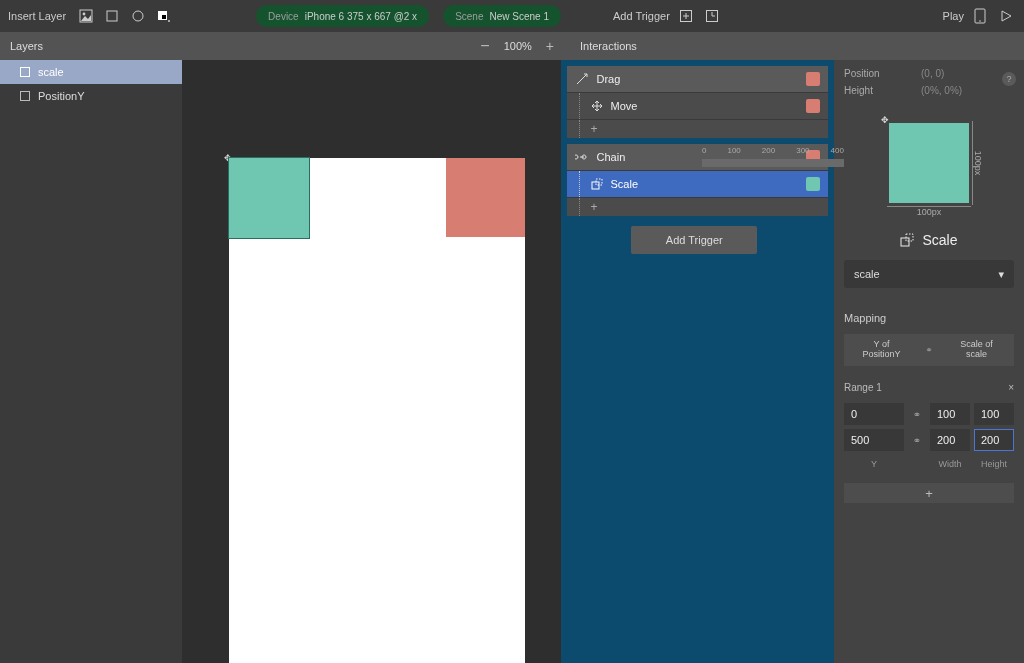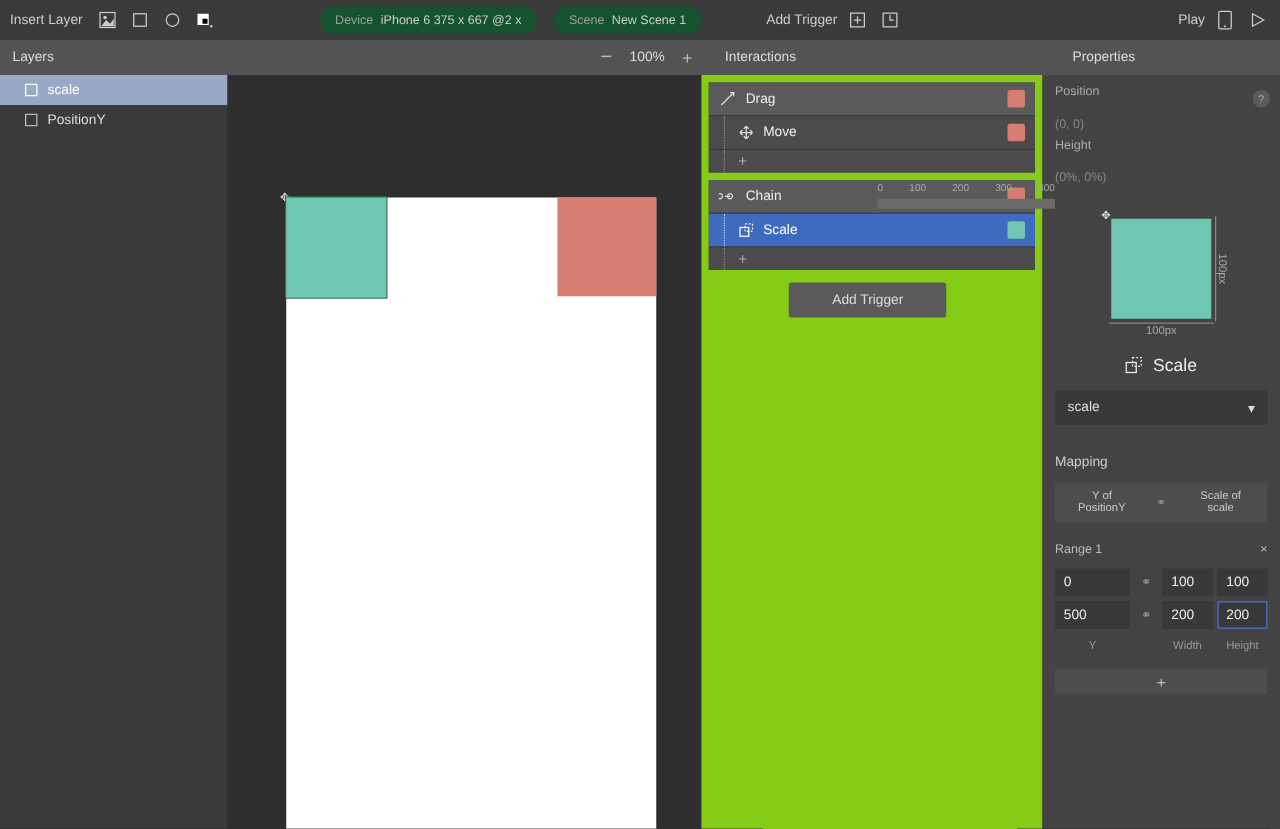--- a/index.html
+++ b/index.html
@@ -62,21 +62,21 @@
   .shape-red {
     position:absolute; right:0; top:0; width:79px; height:79px;
     background:#d77d72;
   }
   .sel-handle {
     position:absolute; left:42px; top:93px; color:#ddd; font-size:9px;
   }
   
   
   .interactions {
-    width:278px; background:#84cc16; padding:6px 6px 6px 0;
+    width:278px; background:#0c4a6e; padding:6px 6px 6px 0;
     display:flex; flex-direction:column; gap:6px;
   }
   .trig-group { display:flex; flex-direction:column; margin-left:6px; background:#3a3a3a;}
   .trig-head, .act-row {
     height:26px; display:flex; align-items:center; gap:8px;
     background:#5a5a5a; color:#eee; font-size:11px;
     padding:0 8px; position:relative;
   }
   .trig-head { border-radius:0;}
   .trig-head .leading { width:14px; height:14px; display:inline-flex; align-items:center; justify-content:center;}
@@ -104,21 +104,21 @@
     font-size:8px; color:#aaa;
   }
   .ruler .ticks { display:flex; justify-content:space-between;}
   .ruler .bar { height:8px; background:#6a6a6a; margin-top:4px;}
   
   
   .properties {
     flex:1; background:#434343; padding:8px 10px 10px 10px; position:relative;
     display:flex; flex-direction:column; gap:6px;
   }
-  .prop-line { display:flex; gap:15px; font-size:10px; color:#aaa;flex-direction:column;}
+  .prop-line { display:flex; gap:32px; font-size:10px; color:#aaa;}
   .prop-line span:first-child { width:45px; }
   .prop-line span:last-child { color:#888;}
   .help-dot {
     position:absolute; top:12px; right:8px; width:14px; height:14px; border-radius:50%;
     background:#5a5a5a; color:#aaa; font-size:9px; display:flex; align-items:center; justify-content:center;
   }
   .preview {
     margin-top:6px; height:110px; position:relative; display:flex; align-items:center; justify-content:center;
   }
   .preview .sq {
@@ -249,21 +249,20 @@
 </div>
 
 <div class="subhead">
   <div class="col layers-col">Layers</div>
   <div class="col zoom-col">
     <span style="font-size:16px;color:#bbb;">−</span>
     <span>100%</span>
     <span style="font-size:14px;color:#bbb;">+</span>
   </div>
   <div class="col interactions-col">Interactions</div>
-  <div class="col props-col">Properties</div>
 </div>
 
 <div class="main">
 
   <div class="layers">
     <div class="layer-row sel">
       <span class="layer-sq"></span>
       <span>scale</span>
     </div>
     <div class="layer-row">

